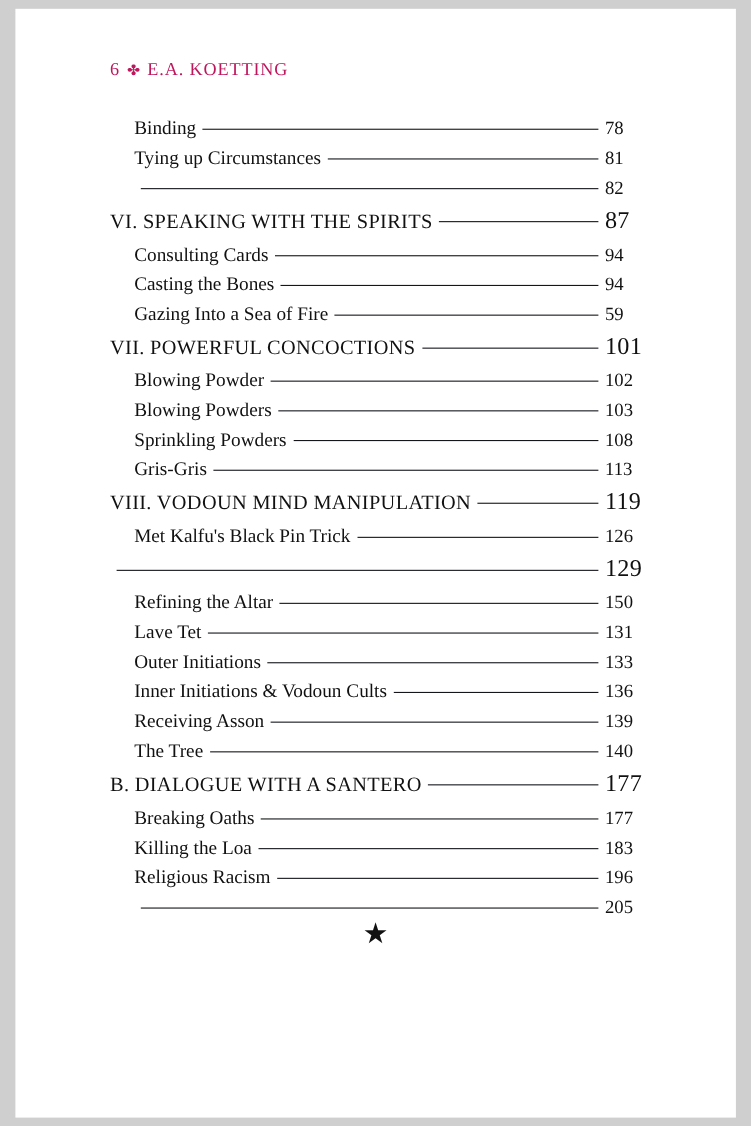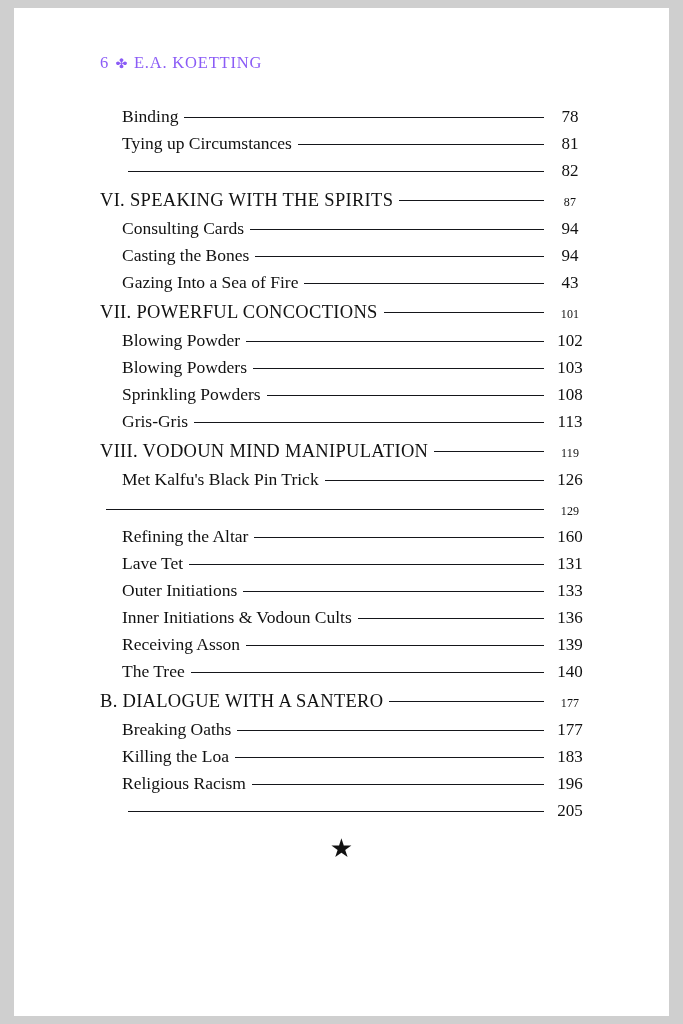--- a/index.html
+++ b/index.html
@@ -21,21 +21,21 @@
     height: 1008px;
     background: #ffffff;
     box-sizing: border-box;
   }
   .header {
     position: absolute;
     left: 86px;
     top: 45px;
     font-size: 16.5px;
     letter-spacing: 0.4px;
-    color: #8b5cf6;
+    color: #be185d;
     white-space: nowrap;
   }
   .header .folio {
     font-family: "Liberation Serif", serif;
   }
   .header .orn {
     display: inline-block;
     margin: 0 7px;
     font-size: 13px;
     transform: scaleX(1.1);
@@ -70,36 +70,36 @@
   .entry .leader::after {
     content: "";
     position: absolute;
     left: 6px;
     right: 6px;
     bottom: 0.26em;
     border-bottom: 1px solid #15161a;
   }
   .entry .page-no {
     flex: 0 0 auto;
-    text-align: center;
+    text-align: left;
     width: 40px;
   }
 
   
   .entry.major {
     font-size: 18.5px;
     margin-top: 6px;
     margin-bottom: 6px;
     letter-spacing: 0.2px;
   }
   .entry.major .title {
     letter-spacing: 0.3px;
   }
   .entry.major .page-no {
-    font-size: 12px;
+    font-size: 22px;
   }
 
   
   .entry.sub {
     font-size: 17.5px;
     margin-left: 22px;
     margin-top: 4.5px;
     margin-bottom: 4.5px;
   }
   .entry.sub .page-no {
@@ -155,21 +155,21 @@
         <span class="page-no">94</span>
       </div>
       <div class="entry sub">
         <span class="title">Casting the Bones</span>
         <span class="leader"></span>
         <span class="page-no">94</span>
       </div>
       <div class="entry sub">
         <span class="title">Gazing Into a Sea of Fire</span>
         <span class="leader"></span>
-        <span class="page-no">43</span>
+        <span class="page-no">59</span>
       </div>
       <div class="entry major">
         <span class="title">VII. POWERFUL CONCOCTIONS</span>
         <span class="leader"></span>
         <span class="page-no">101</span>
       </div>
       <div class="entry sub">
         <span class="title">Blowing Powder</span>
         <span class="leader"></span>
         <span class="page-no">102</span>
@@ -199,21 +199,21 @@
         <span class="leader"></span>
         <span class="page-no">126</span>
       </div>
       <div class="entry major">
         <span class="leader"></span>
         <span class="page-no">129</span>
       </div>
       <div class="entry sub">
         <span class="title">Refining the Altar</span>
         <span class="leader"></span>
-        <span class="page-no">160</span>
+        <span class="page-no">150</span>
       </div>
       <div class="entry sub">
         <span class="title">Lave Tet</span>
         <span class="leader"></span>
         <span class="page-no">131</span>
       </div>
       <div class="entry sub">
         <span class="title">Outer Initiations</span>
         <span class="leader"></span>
         <span class="page-no">133</span>

